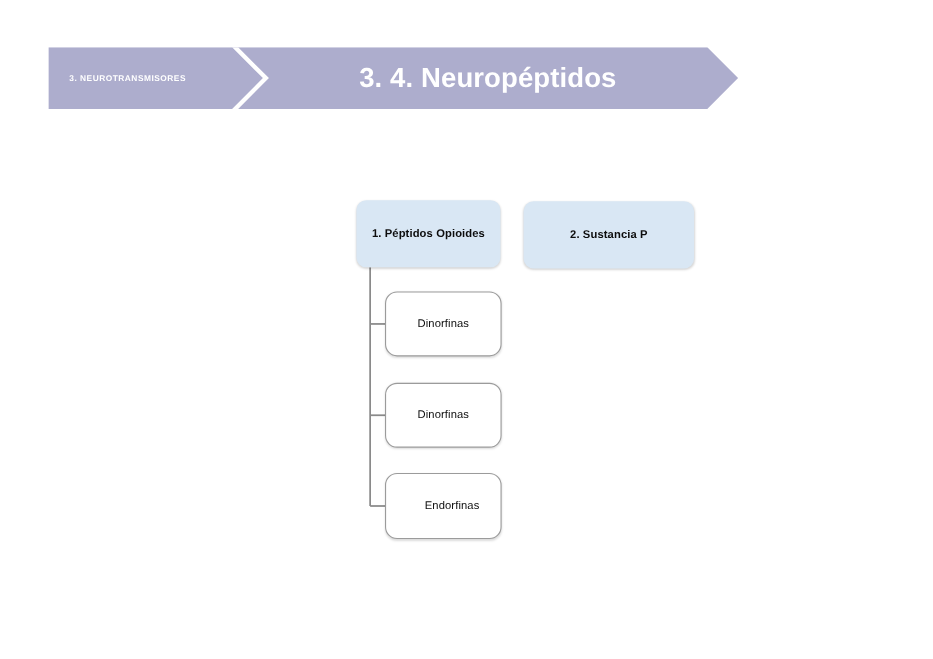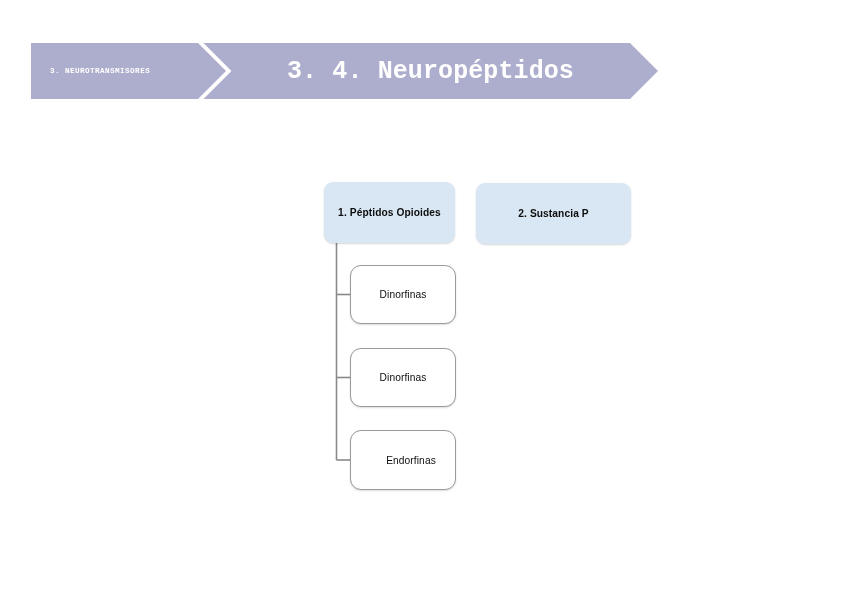--- a/index.html
+++ b/index.html
@@ -12,25 +12,24 @@
     height: 599px;
     position: relative;
     overflow: hidden;
     font-family: "Liberation Sans", sans-serif;
     -webkit-font-smoothing: antialiased;
   }
 
   
   #header-banner {
     position: absolute;
-    left: 31px;
+    left: 44px;
     top: 43px;
     width: 627px;
     height: 44px;
-    font-family: Liberation Mono, monospace;
   }
   #header-banner svg {
     position: absolute;
     left: 0;
     top: 0;
     width: 627px;
     height: 56px;
     display: block;
   }
   #banner-section-label {

